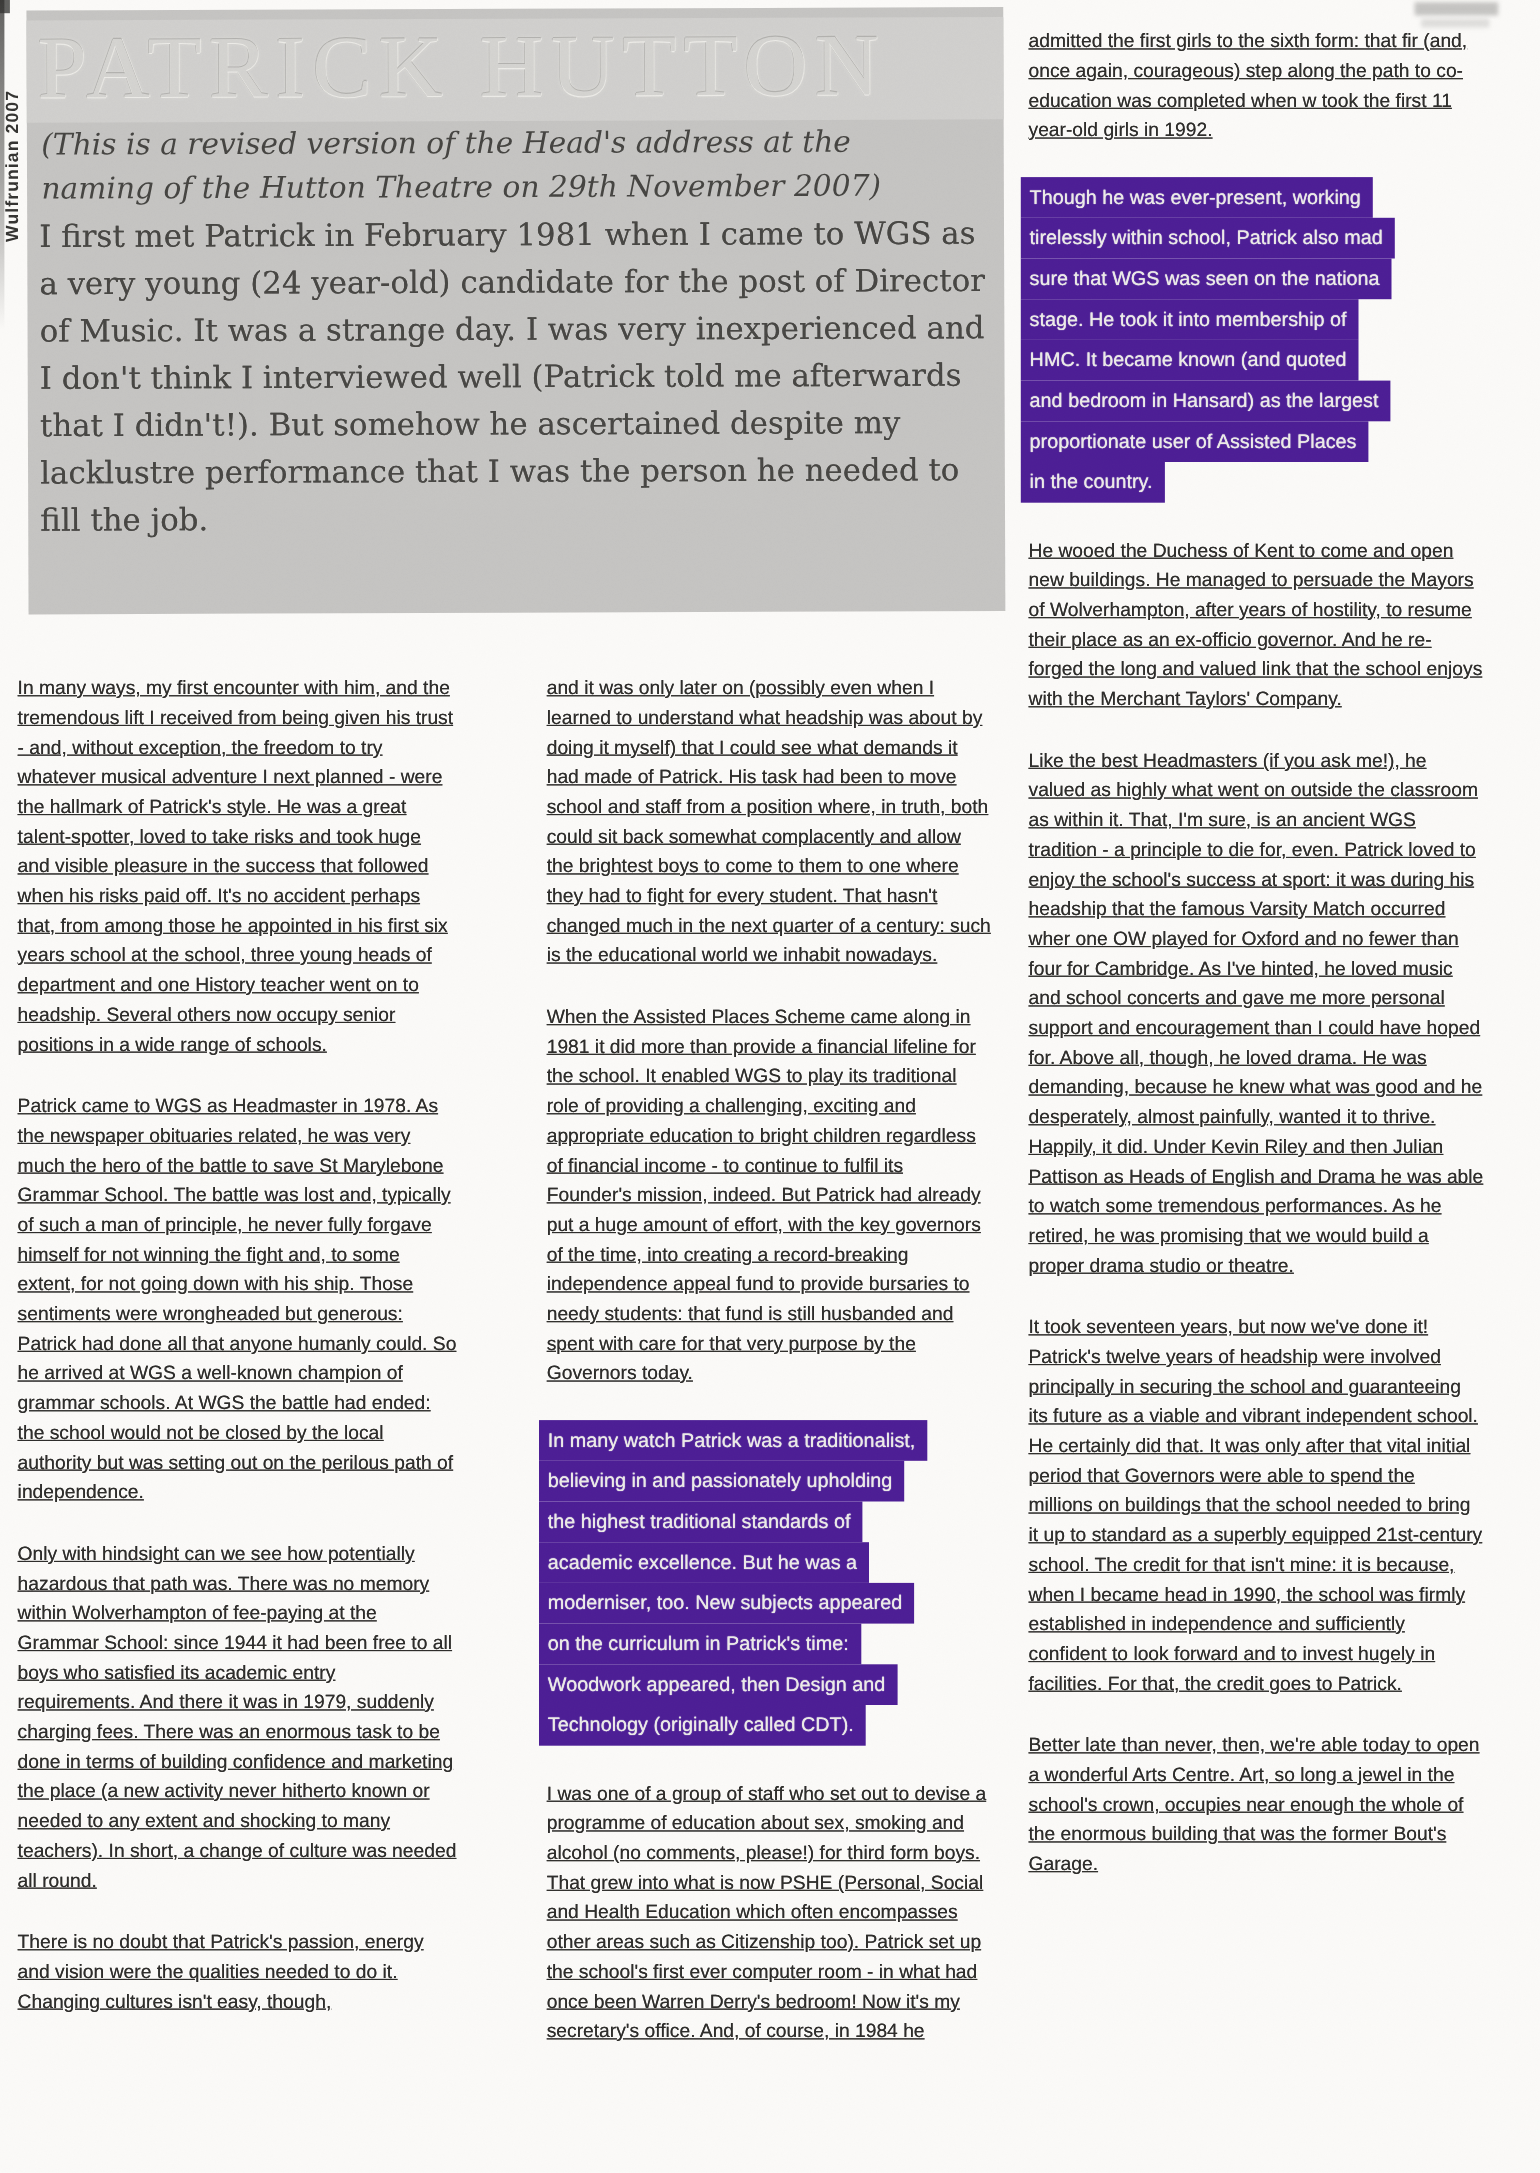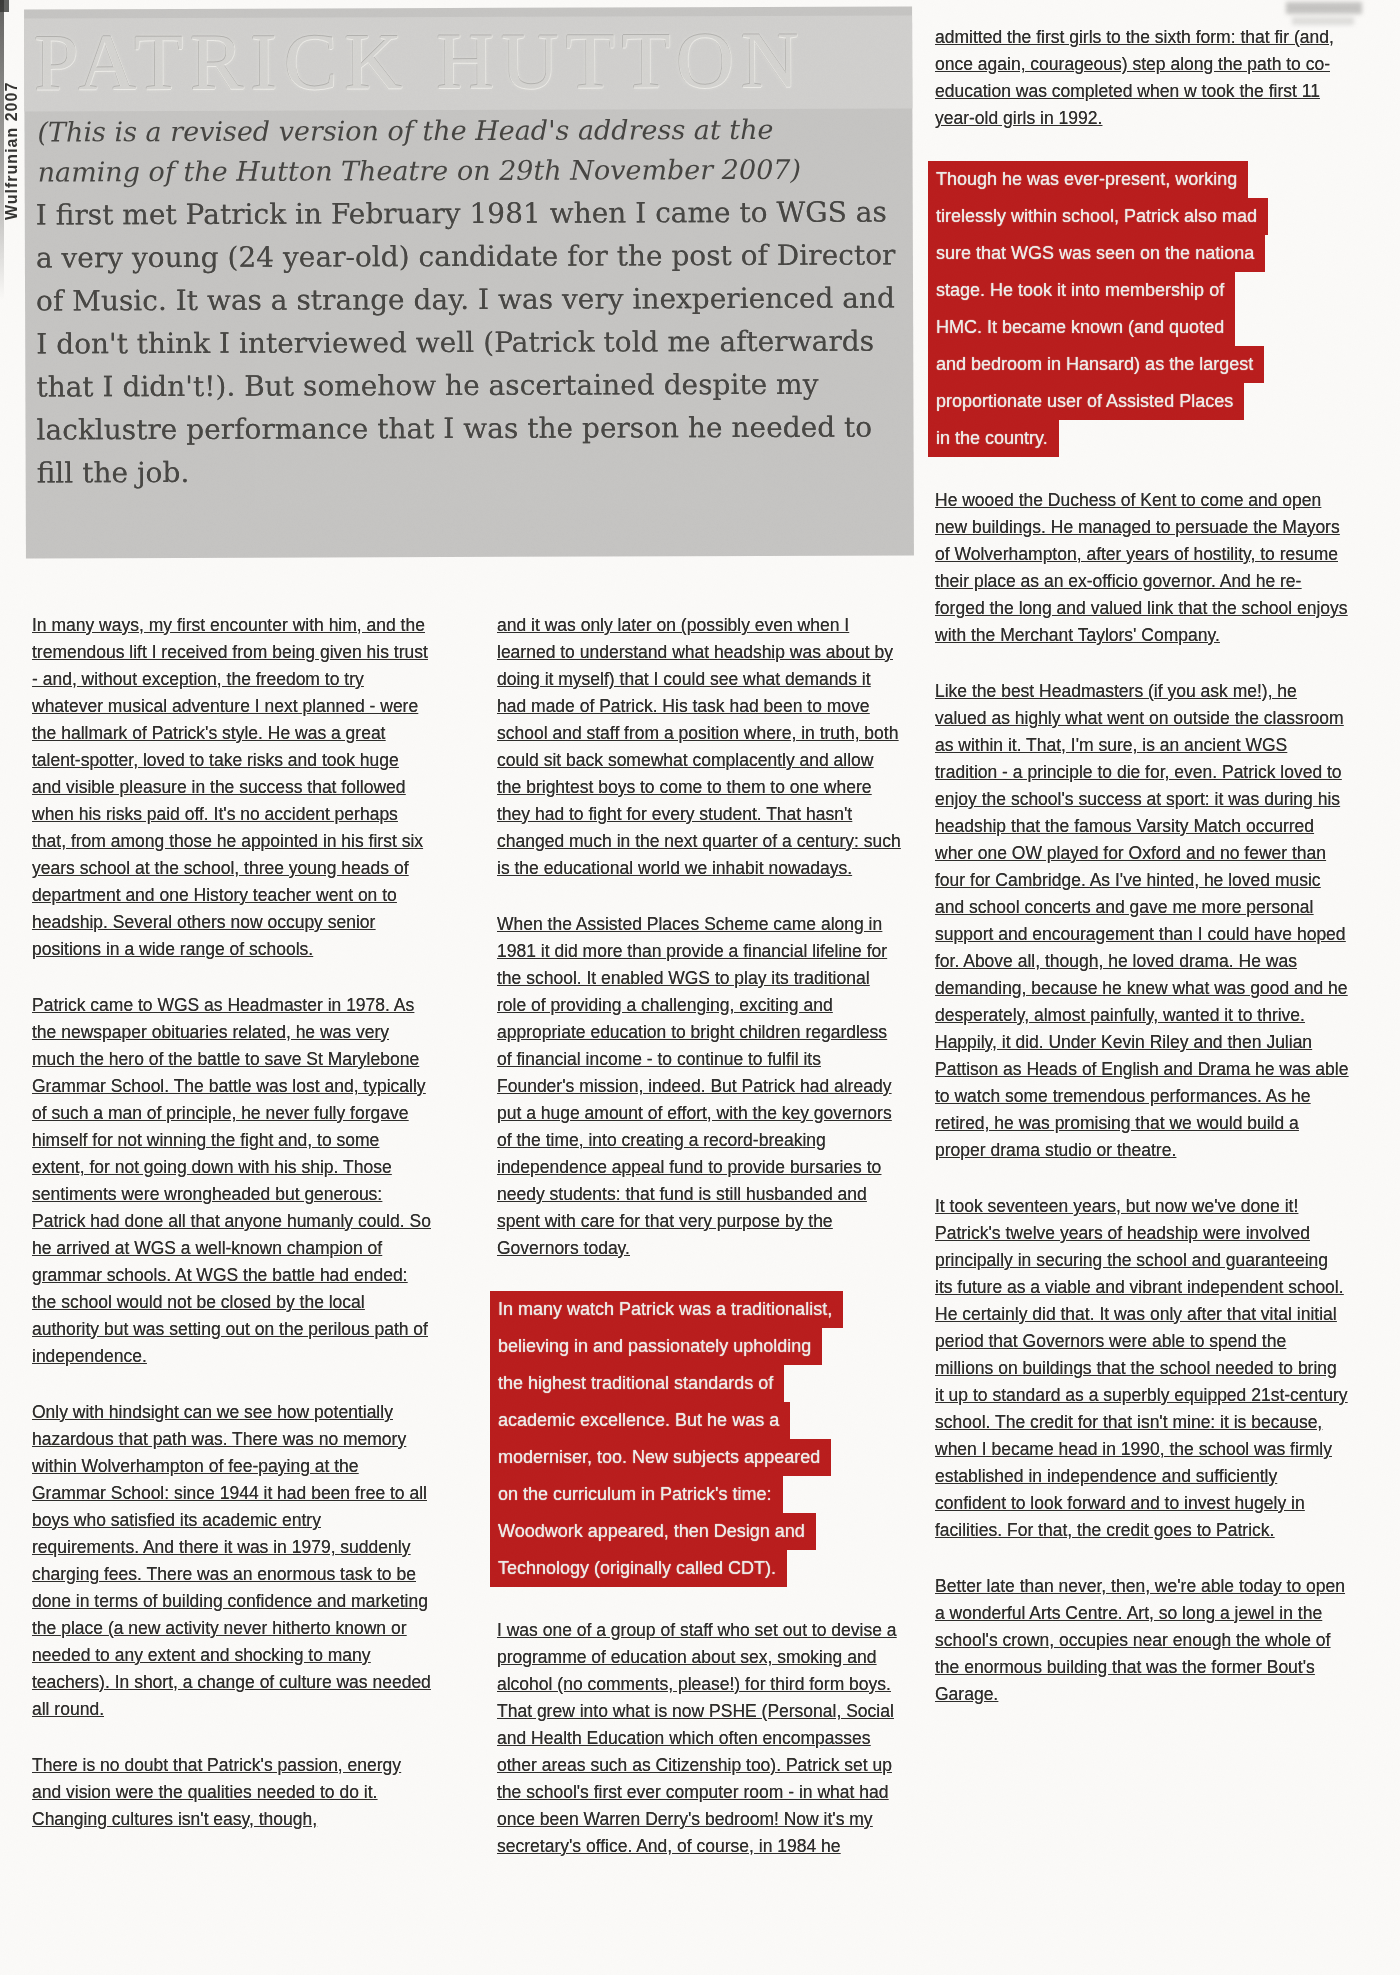--- a/index.html
+++ b/index.html
@@ -47,28 +47,28 @@
     font-size:28px;line-height:43px;color:#403f3c;
     text-shadow:0 0 .4px #5a5956;
   }
 
   .col{
     position:absolute;
     font-size:17.5px;line-height:27px;color:#2d2c2a;
     text-shadow:0 0 .3px #4a4947;
   }
   .col p{margin:0 0 29px 0;text-decoration:underline;}
-  .col-left{left:32px;top:612px;width:400px;}
+  .col-left{left:16px;top:612px;width:400px;}
   .col-mid{left:497px;top:612px;width:404px;}
   .col-right{left:935px;top:24px;width:414px;}
 
   .hl{margin:2px 0 30px -7px;}
   .hl-line{
     display:table;white-space:nowrap;
-    background:#b91c1c;color:#ecebe7;
+    background:#4c1d95;color:#ecebe7;
     font-size:18px;line-height:26px;
     padding:5px 11px 6px 8px;
     text-shadow:0 0 1px #ffffff;
   }
 
   .noise{position:absolute;left:0;top:0;pointer-events:none;}
 </style>
 </head>
 <body>
 

